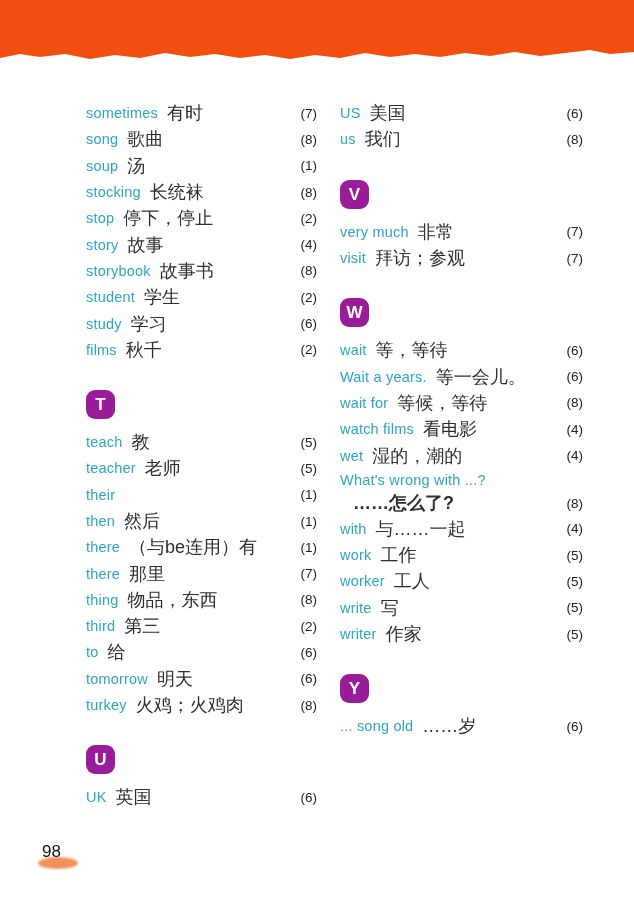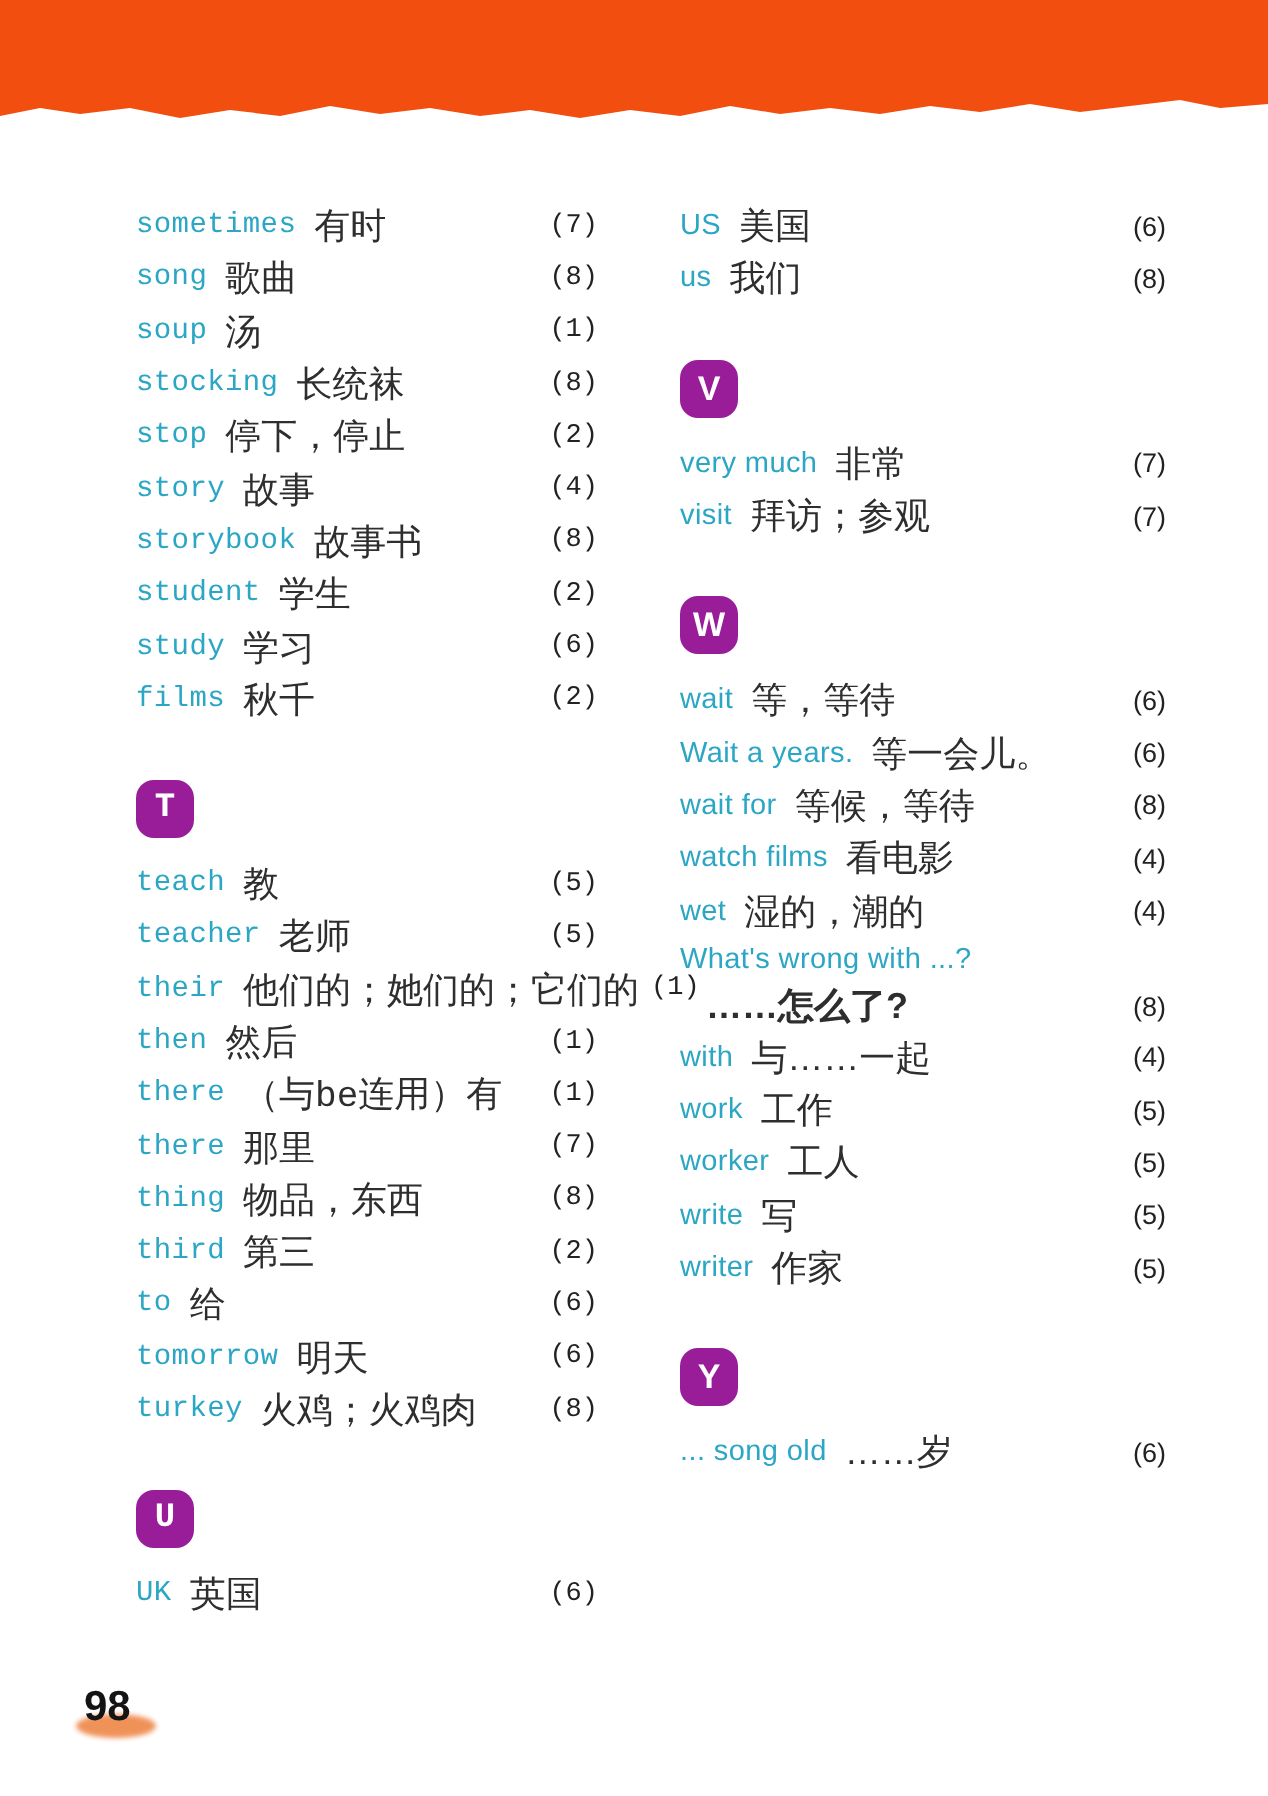--- a/index.html
+++ b/index.html
@@ -20,21 +20,21 @@
     top: 0;
     left: 0;
     display: block;
   }
   .torn-header polygon { fill: var(--orange, #F14E10); }
 
   .column {
     position: absolute;
     top: 100px;
   }
-  .column.left  { left: 68px;  width: 231px; font-family: Liberation Mono, monospace; }
+  .column.left  { left: 86px;  width: 231px; }
   .column.right { left: 340px; width: 243px; }
 
   .badge {
     width: 29px;
     height: 29px;
     margin: 27px 0 10px 0;
     border-radius: 9px;
     background: var(--purple, #991C99);
     display: flex;
     align-items: center;
@@ -94,22 +94,22 @@
     height: 12px;
     border-radius: 50%;
     background: var(--blob, #ED7F3C);
     opacity: 0.85;
     filter: blur(1.2px);
   }
   .page-number {
     position: absolute;
     left: 6px;
     top: 2px;
-    font-size: 21px;
-    font-weight: bold;
+    font-size: 17px;
+    font-weight: normal;
     color: #141414;
   }
 </style>
 </head>
 <body>
 
 <div class="page">
 
   <svg class="torn-header" width="634" height="66" viewBox="0 0 634 66">
     <polygon points="0,0 634,0 634,52 610,54 590,50 565,53 540,56 515,52 490,56 465,53 440,57 415,54 390,57 365,53 340,58 315,55 290,59 265,55 240,58 215,54 190,57 165,53 140,58 115,55 90,59 65,54 40,57 20,54 0,58"></polygon>
@@ -174,21 +174,20 @@
     <span class="def">教</span>
     <span class="unit">(5)</span>
   </div>
       <div class="entry">
     <span class="word">teacher</span>
     <span class="def">老师</span>
     <span class="unit">(5)</span>
   </div>
       <div class="entry">
     <span class="word">their</span>
-    <span class="def">他们的；她们的；它们的</span>
     <span class="unit">(1)</span>
   </div>
       <div class="entry">
     <span class="word">then</span>
     <span class="def">然后</span>
     <span class="unit">(1)</span>
   </div>
       <div class="entry">
     <span class="word">there</span>
     <span class="def">（与be连用）有</span>

